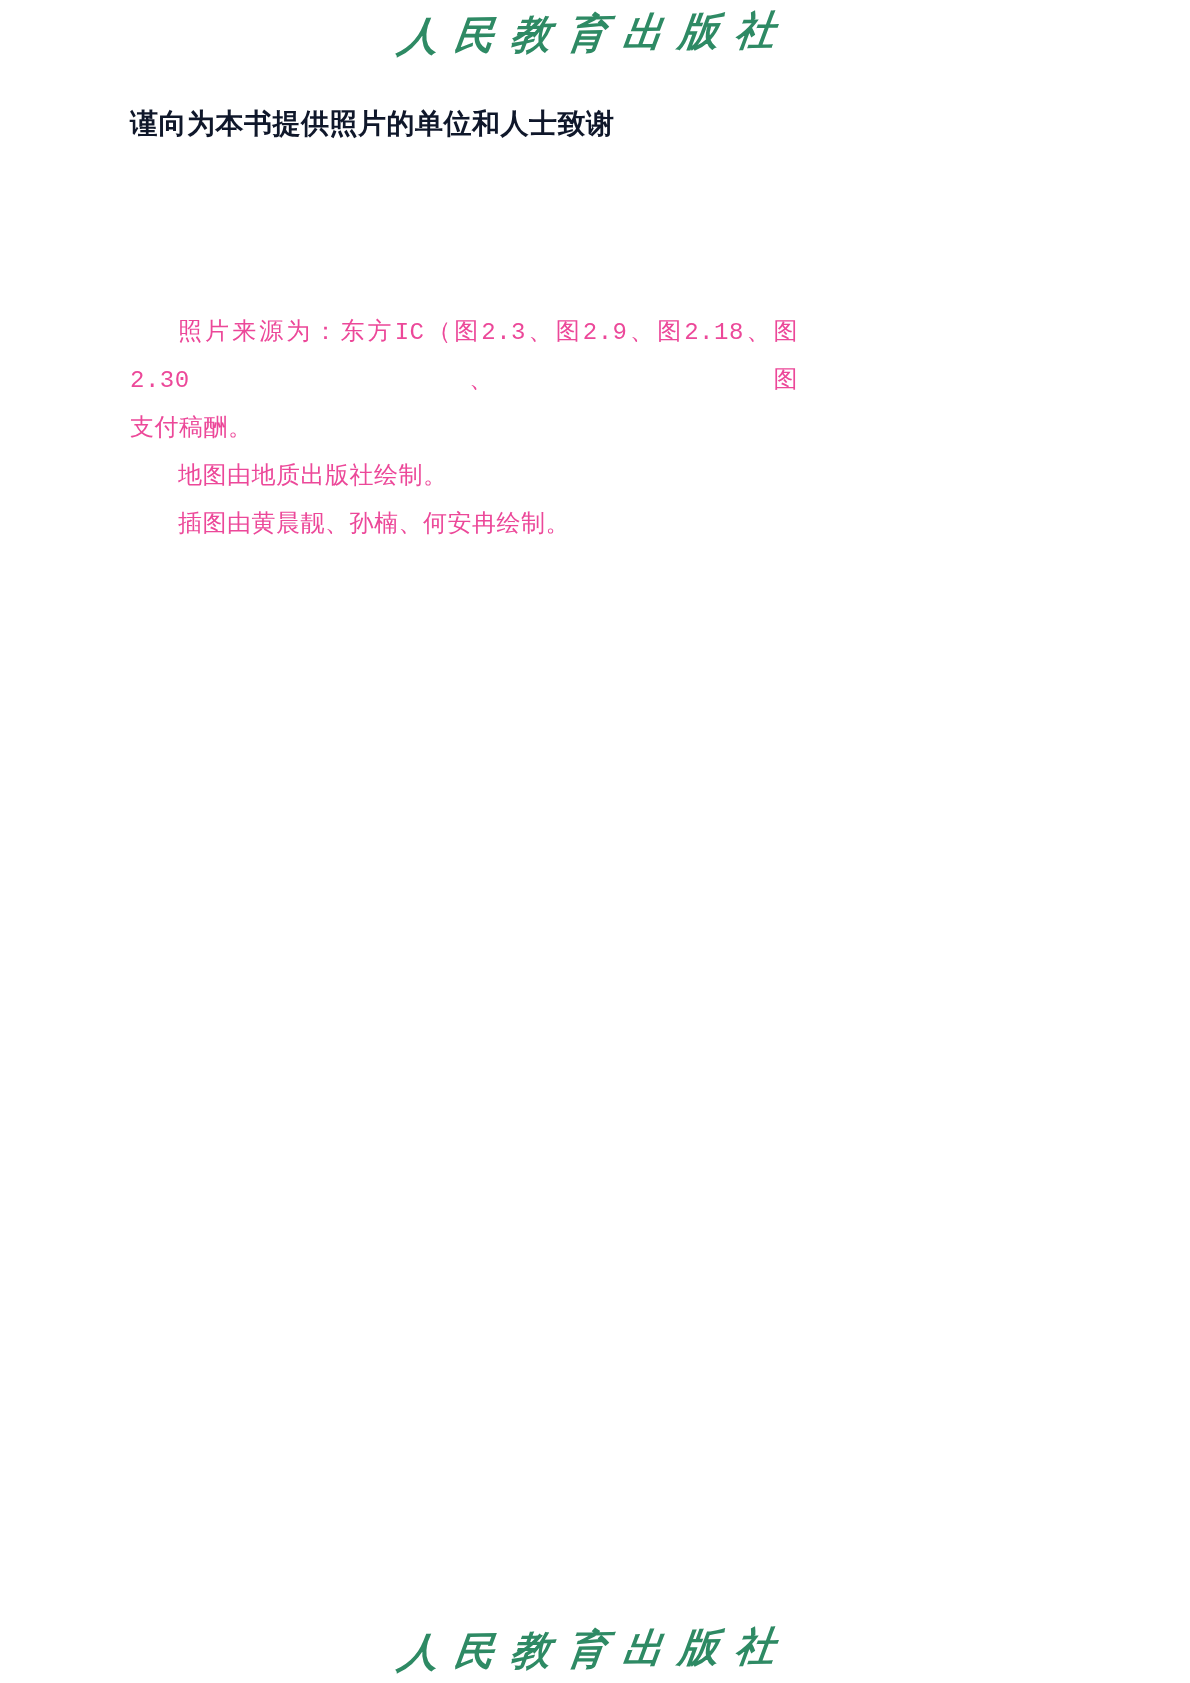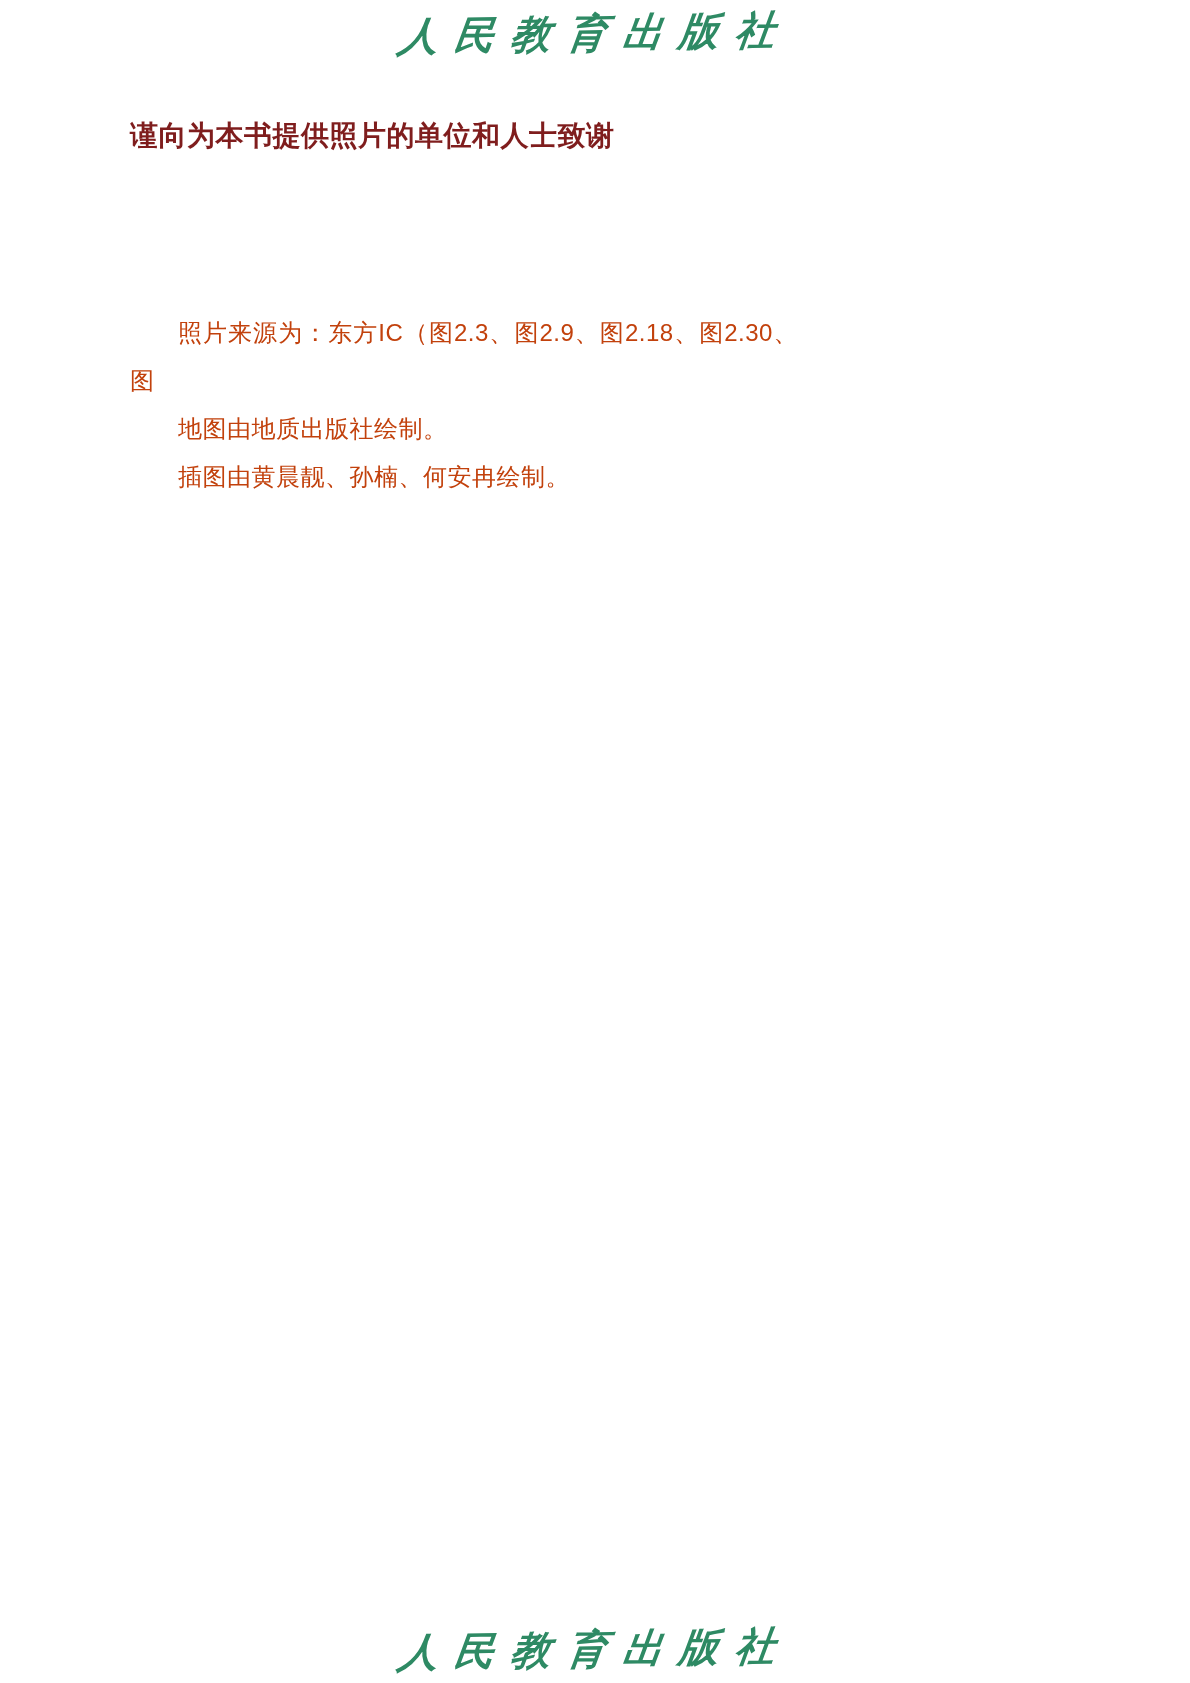--- a/index.html
+++ b/index.html
@@ -27,40 +27,40 @@
     font-weight: bold;
     font-size: 40px;
     letter-spacing: 16px;
     color: #2e8a64;
     transform: skewX(-8deg) rotate(-1deg);
     white-space: nowrap;
   }
   .heading {
     position: absolute;
     left: 130px;
-    top: 116px;
+    top: 104px;
     width: 700px;
     font-family: "Liberation Sans", "DejaVu Sans", sans-serif;
     font-weight: bold;
     font-size: 28px;
     letter-spacing: 0.5px;
-    color: #7f1d1d;
+    color: #0f172a;
     line-height: 40px;
   }
   .body-block {
     position: absolute;
     left: 130px;
     top: 309px;
     width: 668px;
   }
   .line {
-    font-family: Liberation Sans, sans-serif;
+    font-family: Liberation Mono, monospace;
     font-size: 24px;
     line-height: 48px;
-    color: #c2410c;
+    color: #ec4899;
     letter-spacing: 0.5px;
   }
   .justify {
     text-align: justify;
     text-align-last: justify;
     text-justify: inter-character;
   }
   .indent { text-indent: 2em; }
 </style>
 </head>
@@ -69,20 +69,21 @@
 <div class="page">
 
   <div class="logo top">
     <span class="logo-text">人民教育出版社</span>
   </div>
 
   <h1 class="heading">谨向为本书提供照片的单位和人士致谢</h1>
 
   <div class="body-block">
     <div class="line justify indent">照片来源为：东方IC（图2.3、图2.9、图2.18、图2.30、图</div>
+    <div class="line">支付稿酬。</div>
     <div class="line indent">地图由地质出版社绘制。</div>
     <div class="line indent">插图由黄晨靓、孙楠、何安冉绘制。</div>
   </div>
 
   <div class="logo bottom">
     <span class="logo-text">人民教育出版社</span>
   </div>
 
 </div>
 

